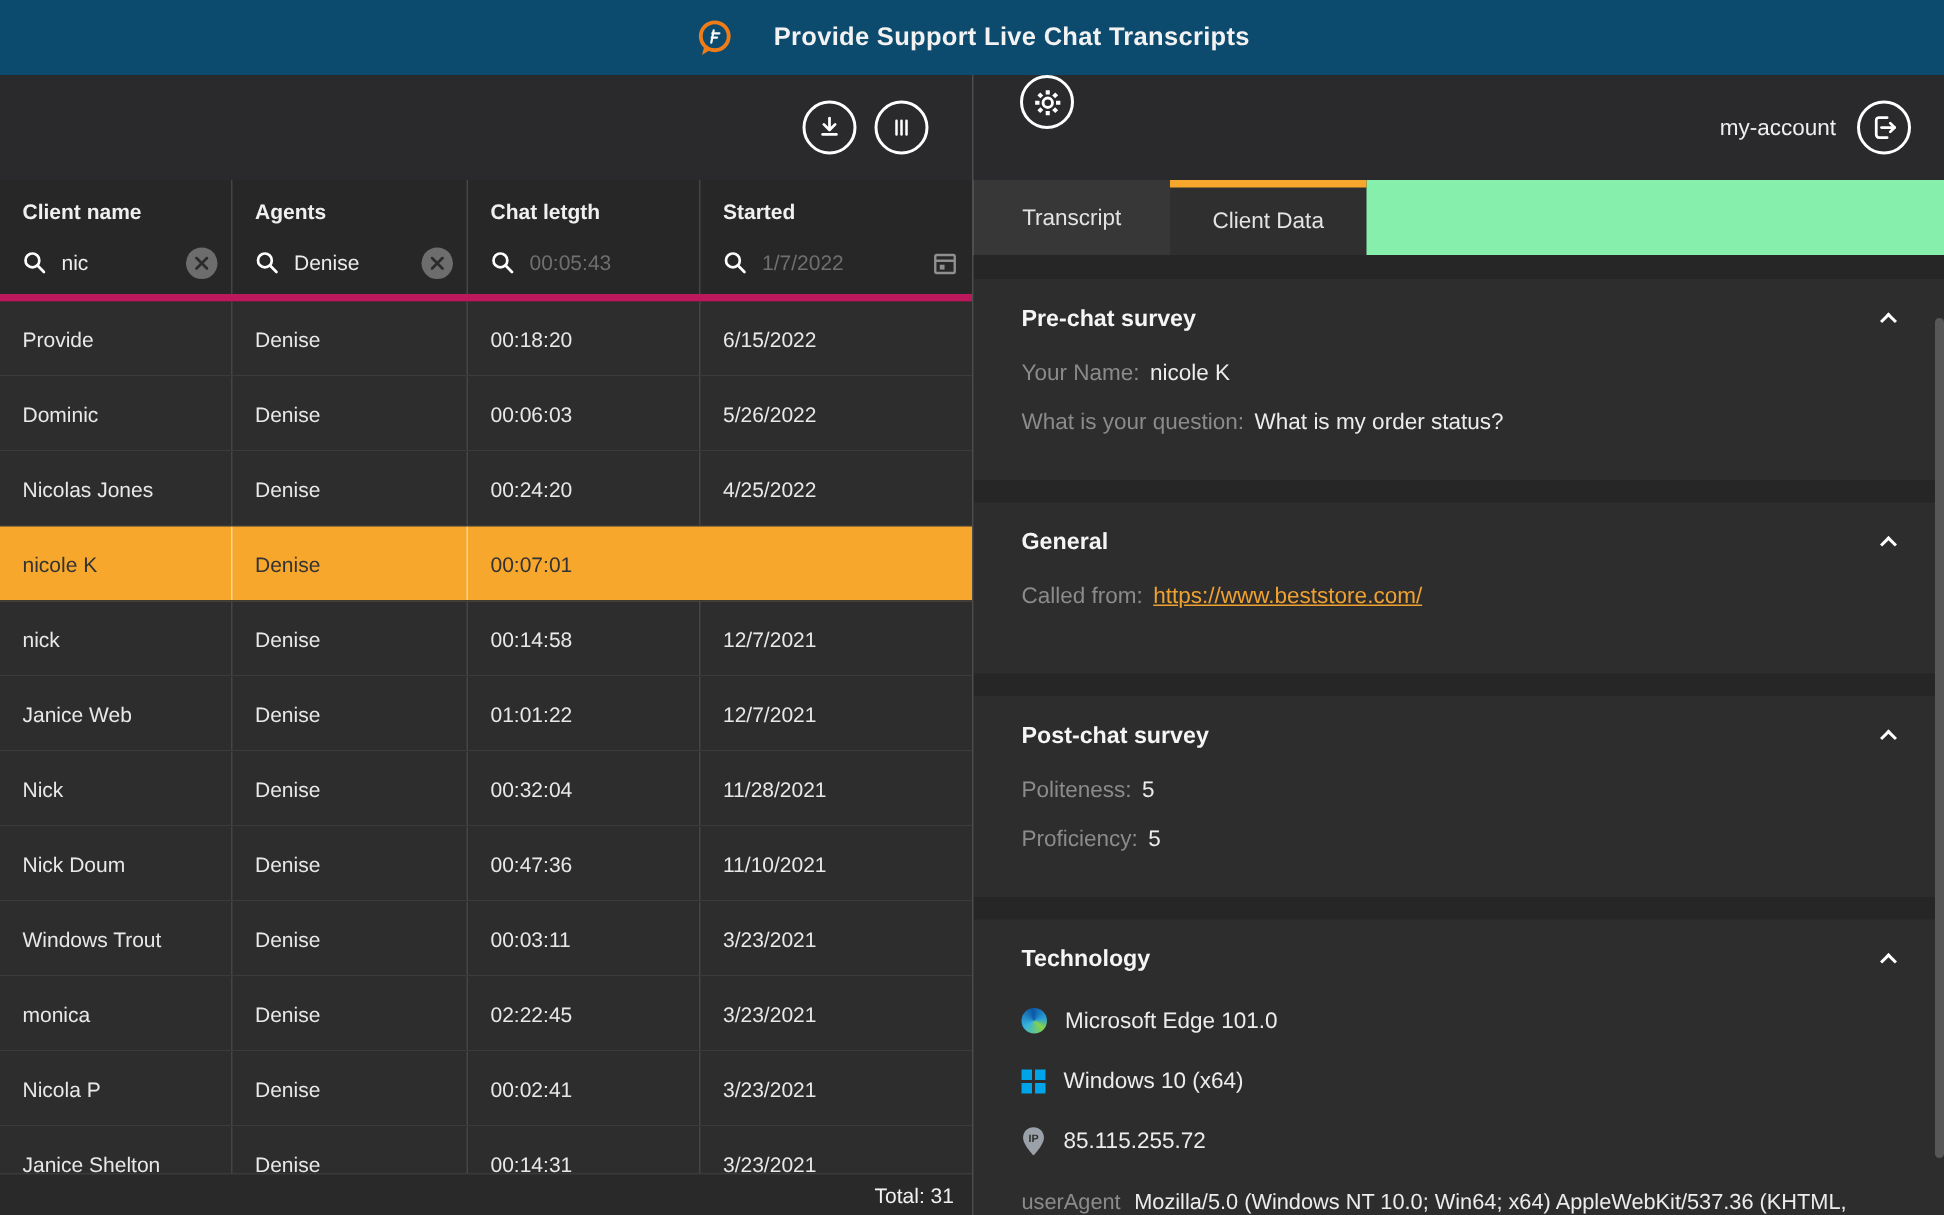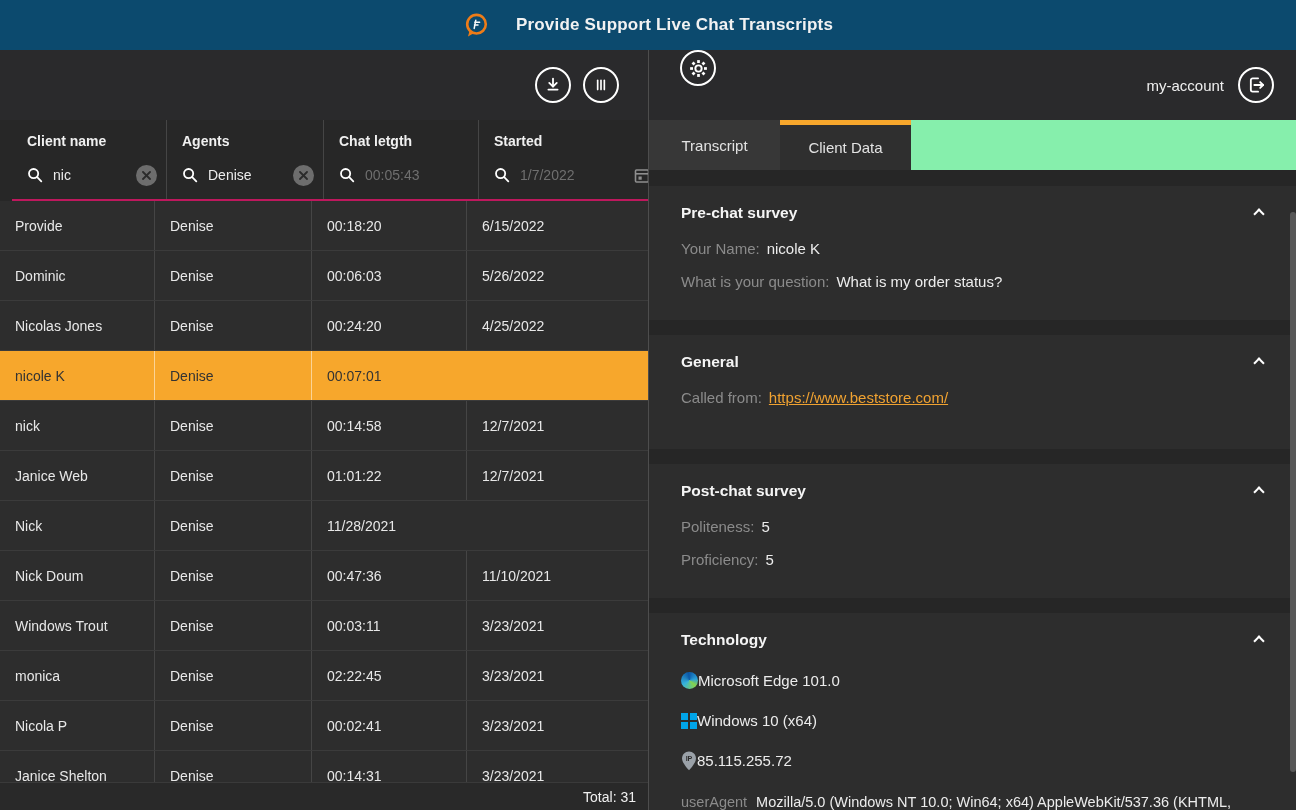--- a/index.html
+++ b/index.html
@@ -22,22 +22,22 @@
   
   .toolbar-left { height:70px; background:#2a2a2c; display:flex; align-items:center;
     justify-content:flex-end; gap:12px; padding-right:29px; }
   .toolbar-right { height:70px; background:#2a2a2c; display:flex; padding:0 22px 0 31px; }
   .iconbtn { width:36px; height:36px; border-radius:50%; border:2px solid #fff;
     display:flex; align-items:center; justify-content:center; cursor:pointer; flex:none; background:transparent; }
   .account { margin-left:auto; display:flex; align-items:center; gap:14px; }
   .account-label { font-size:15px; color:#efefef; }
 
   
-  .thead { height:81px; background:#272727; border-bottom:2px solid #be185d;
-    display:grid; grid-template-columns:155px 157px 155px 181px;margin-left:12px; }
+  .thead { height:81px; background:#272727; border-bottom:5px solid #be185d;
+    display:grid; grid-template-columns:155px 157px 155px 181px; }
   .hcol { border-right:1px solid #454545; padding-top:13px; }
   .hcol:last-child { border-right:none; }
   .hlabel { font-size:14px; font-weight:700; color:#f0f0f0; padding-left:15px; cursor:pointer; }
   .hfilter { display:flex; align-items:center; margin-top:13px; padding:0 9px 0 15px; height:26px; cursor:text; }
   .hfilter .ftext { flex:1; margin-left:10px; font-size:14px; white-space:nowrap; overflow:hidden; }
   .ftext.value { color:#ececec; }
   .ftext.placeholder { color:#6f6f6f; }
   .clearbtn { width:21px; height:21px; border-radius:50%; background:#6d6d6d;
     display:flex; align-items:center; justify-content:center; cursor:pointer; flex:none; }
   .calbtn { width:18px; height:18px; display:flex; align-items:center; justify-content:center; cursor:pointer; flex:none; }
@@ -67,21 +67,21 @@
   .card.pad-lg { padding-bottom:41px; }
   .card-title { font-size:15.5px; font-weight:700; color:#f5f5f5; line-height:22px; }
   .chev { position:absolute; top:20px; right:30px; width:14px; height:14px; cursor:pointer; }
   .chev i { display:block; width:8px; height:8px; border-right:2.5px solid #fff; border-bottom:2.5px solid #fff;
     transform:rotate(-135deg); margin:4px auto 0; }
   .field { margin:12px 0 0; font-size:15px; line-height:21px; }
   .field:first-of-type { margin-top:14px; }
   .flabel { color:#8b8b8b; }
   .fvalue { color:#ececec; margin-left:7px; }
   a.fvalue.link { color:var(--link,#f0a231); text-decoration:underline; cursor:pointer; }
-  .tech { display:flex; align-items:center; margin-top:19px; font-size:15px; color:#ececec; min-height:21px; }
+  .tech { display:flex; align-items:center; gap:12px; margin-top:19px; font-size:15px; color:#ececec; min-height:21px; }
   .ua { margin:22px 0 0; font-size:14.5px; line-height:19px; color:#ececec; }
   .ua .flabel { margin-right:9px; }
 
   
   .edge-icon { width:17px; height:17px; border-radius:50%; flex:none;
     background:conic-gradient(from 130deg,#86d34a,#36b3dd 30%,#0b57a6 62%,#2aa0d8 85%,#86d34a); }
   .win-icon { width:16px; height:16px; display:grid; grid-template-columns:1fr 1fr;
     grid-template-rows:1fr 1fr; gap:2px; flex:none; }
   .win-icon b { background:var(--windows-blue,#00a4e8); }
   .pin-wrap { width:16px; flex:none; display:flex; }
@@ -227,20 +227,21 @@
       </div>
       <div class="trow">
         <div class="tcell">Janice Web</div>
         <div class="tcell">Denise</div>
         <div class="tcell">01:01:22</div>
         <div class="tcell">12/7/2021</div>
       </div>
       <div class="trow">
         <div class="tcell">Nick</div>
         <div class="tcell">Denise</div>
+        <div class="tcell">00:32:04</div>
         <div class="tcell">11/28/2021</div>
       </div>
       <div class="trow">
         <div class="tcell">Nick Doum</div>
         <div class="tcell">Denise</div>
         <div class="tcell">00:47:36</div>
         <div class="tcell">11/10/2021</div>
       </div>
       <div class="trow">
         <div class="tcell">Windows Trout</div>

